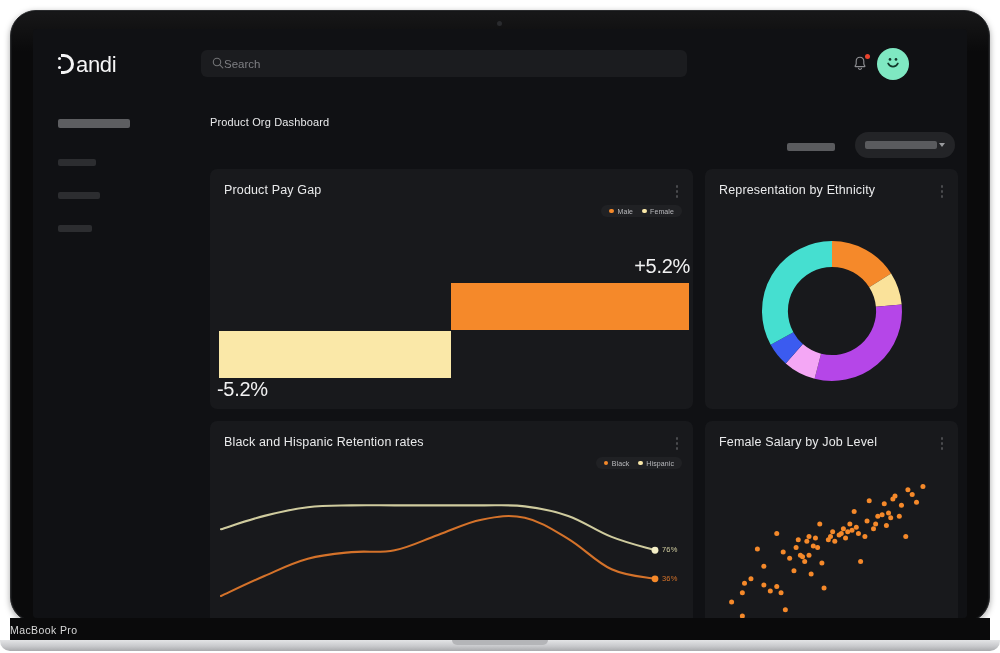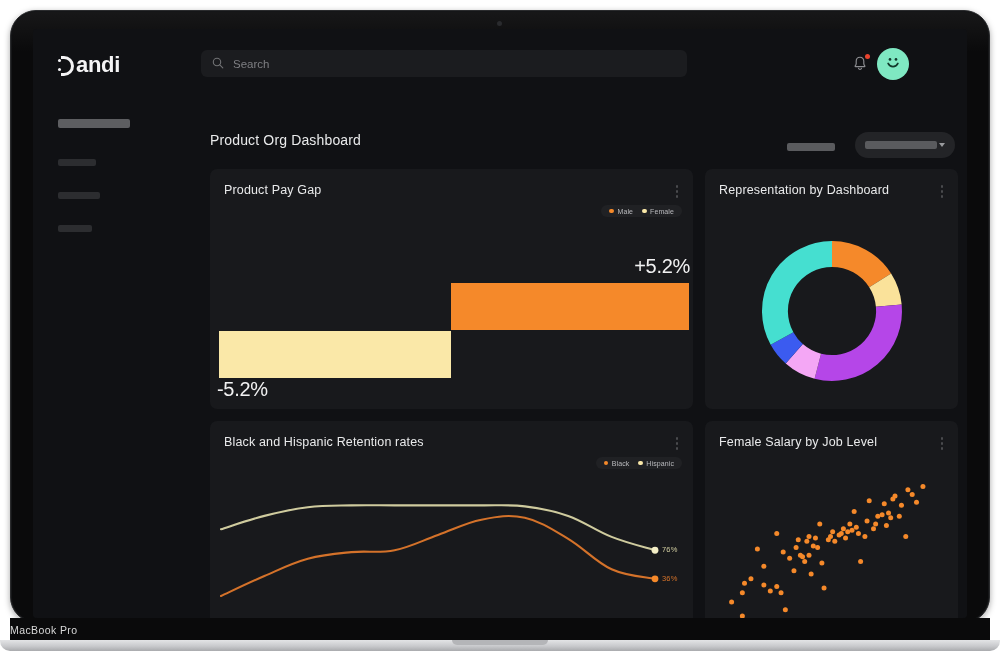--- a/index.html
+++ b/index.html
@@ -58,22 +58,22 @@
     overflow: hidden;
   }
 
   
   #topbar {
     position: absolute; left: 0; top: 0; width: 934px; height: 62px;
     background: #101114;
   }
   #logo {
     position: absolute; left: 25px; top: 23px;
-    display: flex; align-items: flex-end; gap: 1px;
-    color: #f4f4f5; font-size: 22px; letter-spacing: -0.4px; font-weight: bold;
+    display: flex; align-items: flex-start; gap: 1px;
+    color: #f4f4f5; font-size: 22px; letter-spacing: -0.4px;
   }
   #logo .logo-d { position: relative; display: inline-block; width: 17px; height: 24px; }
   #logo .logo-d .stem {
     position: absolute; left: 0; top: 5px; width: 3px; height: 3px;
     border-radius: 50%; background: #f4f4f5;
   }
   #logo .logo-d .stem2 {
     position: absolute; left: 0; top: 14px; width: 3px; height: 3px;
     border-radius: 50%; background: #f4f4f5;
   }
@@ -81,21 +81,21 @@
     position: absolute; left: 3px; top: 2px; width: 13px; height: 20px;
     border: 3.2px solid #f4f4f5;
     border-left: none;
     border-radius: 0 11px 11px 0;
   }
   #logo .logo-text { font-size: 22px; letter-spacing: -0.3px; }
 
   #searchbar {
     position: absolute; left: 168px; top: 21px; width: 486px; height: 27px;
     background: #1b1c1f; border-radius: 6px;
-    display: flex; align-items: center; gap: 9px; padding: 0 11px;
+    display: flex; align-items: center; padding: 0 11px;
   }
   #searchbar .mag { flex: 0 0 auto; opacity: .48; }
   #search-input {
     flex: 1; background: transparent; border: none; outline: none;
     color: #cfd0d2; font-family: "Liberation Sans", sans-serif; font-size: 11.5px;
   }
   #search-input::placeholder { color: #7e7f83; }
 
   #bell-wrap { position: absolute; left: 818px; top: 26px; width: 18px; height: 18px; }
   #bell-dot {
@@ -119,21 +119,21 @@
   .skel.active { background: #5d5e61; }
   .skel.dim    { background: #2c2d30; }
 
   
   #main {
     position: absolute; left: 168px; top: 62px; width: 766px; height: 527px;
     background: #101114;
   }
   #page-title {
     position: absolute; left: 9px; top: 25px;
-    color: #e9eaeb; font-size: 14px; letter-spacing: .15px; margin-top: 16px;
+    color: #e9eaeb; font-size: 11px; letter-spacing: .15px;
   }
   #range-skel {
     position: absolute; left: 586px; top: 52px; width: 48px; height: 8px;
     background: #5a5b5e; border-radius: 2px;
   }
   #dropdown {
     position: absolute; left: 654px; top: 41px; width: 100px; height: 26px;
     background: #232427; border-radius: 13px;
     display: flex; align-items: center; padding: 0 10px;
   }
@@ -297,21 +297,21 @@
 
           <div id="barplot">
             <div class="bar-pos" style="background: rgb(245, 137, 42); left: 241px; width: 238px;"></div>
             <div class="bar-neg" style="background: rgb(250, 232, 168); left: 9px; width: 232px;"></div>
             <div class="bar-label" id="lbl-pos">+5.2%</div>
             <div class="bar-label" id="lbl-neg">-5.2%</div>
           </div>
         </div>
 
         <div class="card">
-          <div class="card-title">Representation by Dashboard</div>
+          <div class="card-title">Representation by Ethnicity</div>
           <div class="kebab">
               <i></i>
               <i></i>
               <i></i>
             </div>
 
           <div id="donut-wrap">
             <svg id="donut-svg" width="152" height="152" viewBox="0 0 152 152">
                 <path d="M 76 18.950000000000003 A 57.05 57.05 0 0 1 124.16890814988997 45.43108134644825" fill="none" stroke="#f5892a" stroke-width="25.9"></path>
                 <path d="M 124.16890814988997 45.43108134644825 A 57.05 57.05 0 0 1 132.79681008060572 70.63112072517876" fill="none" stroke="#fae29a" stroke-width="25.9"></path>

